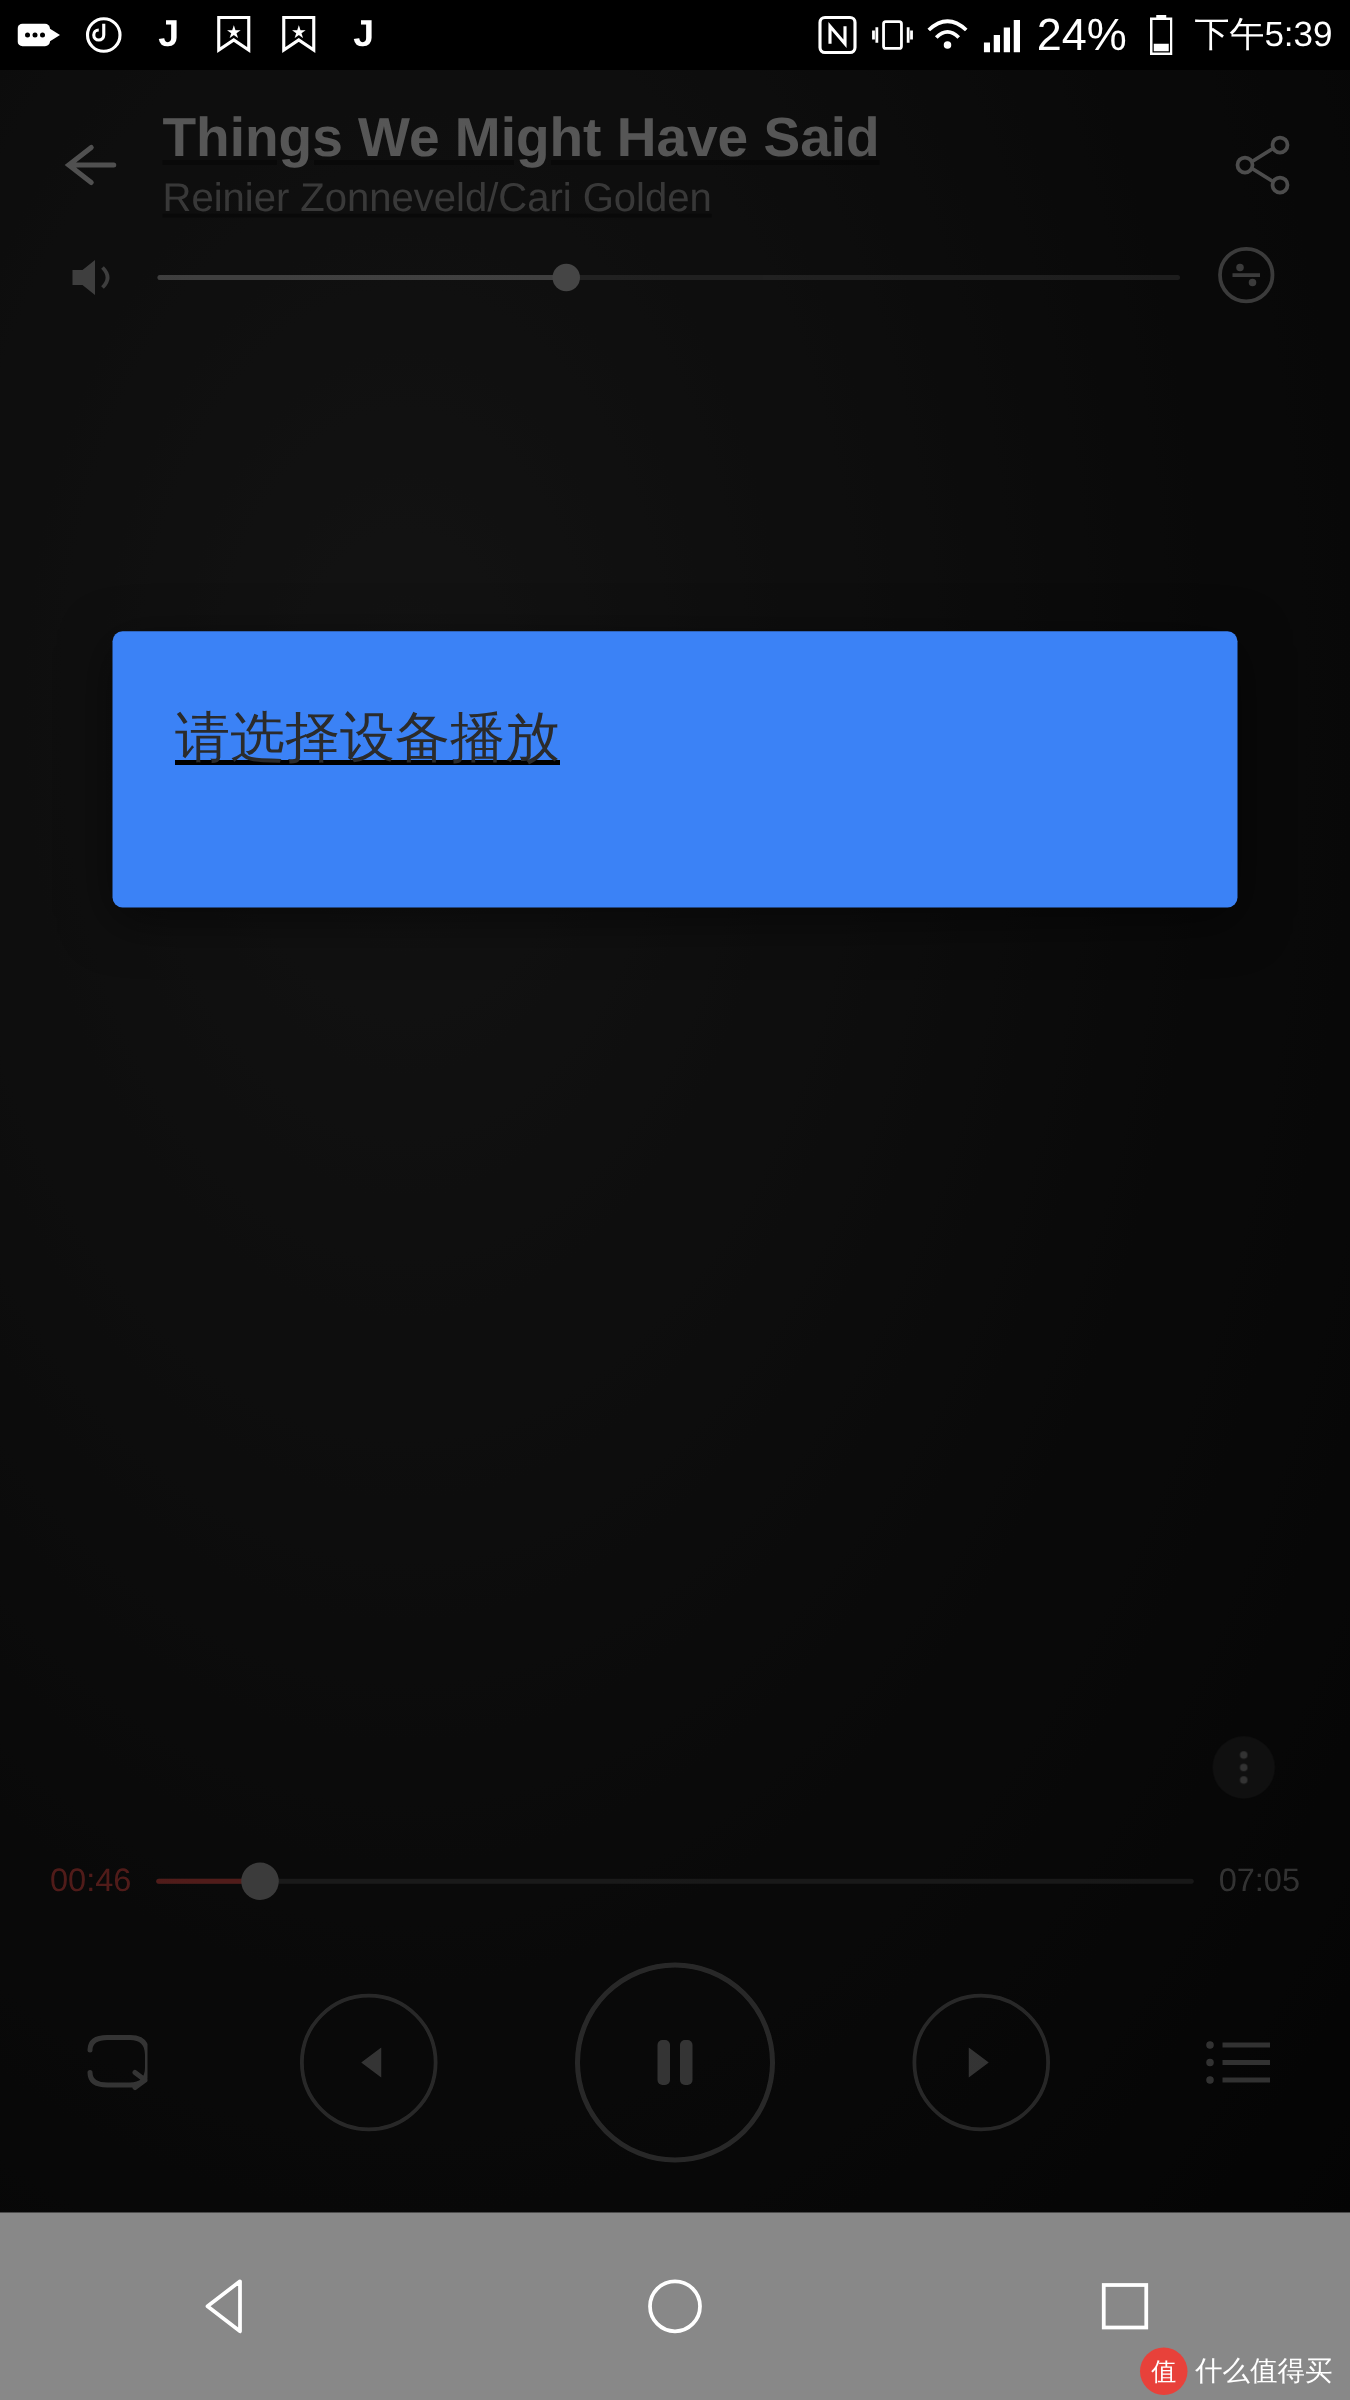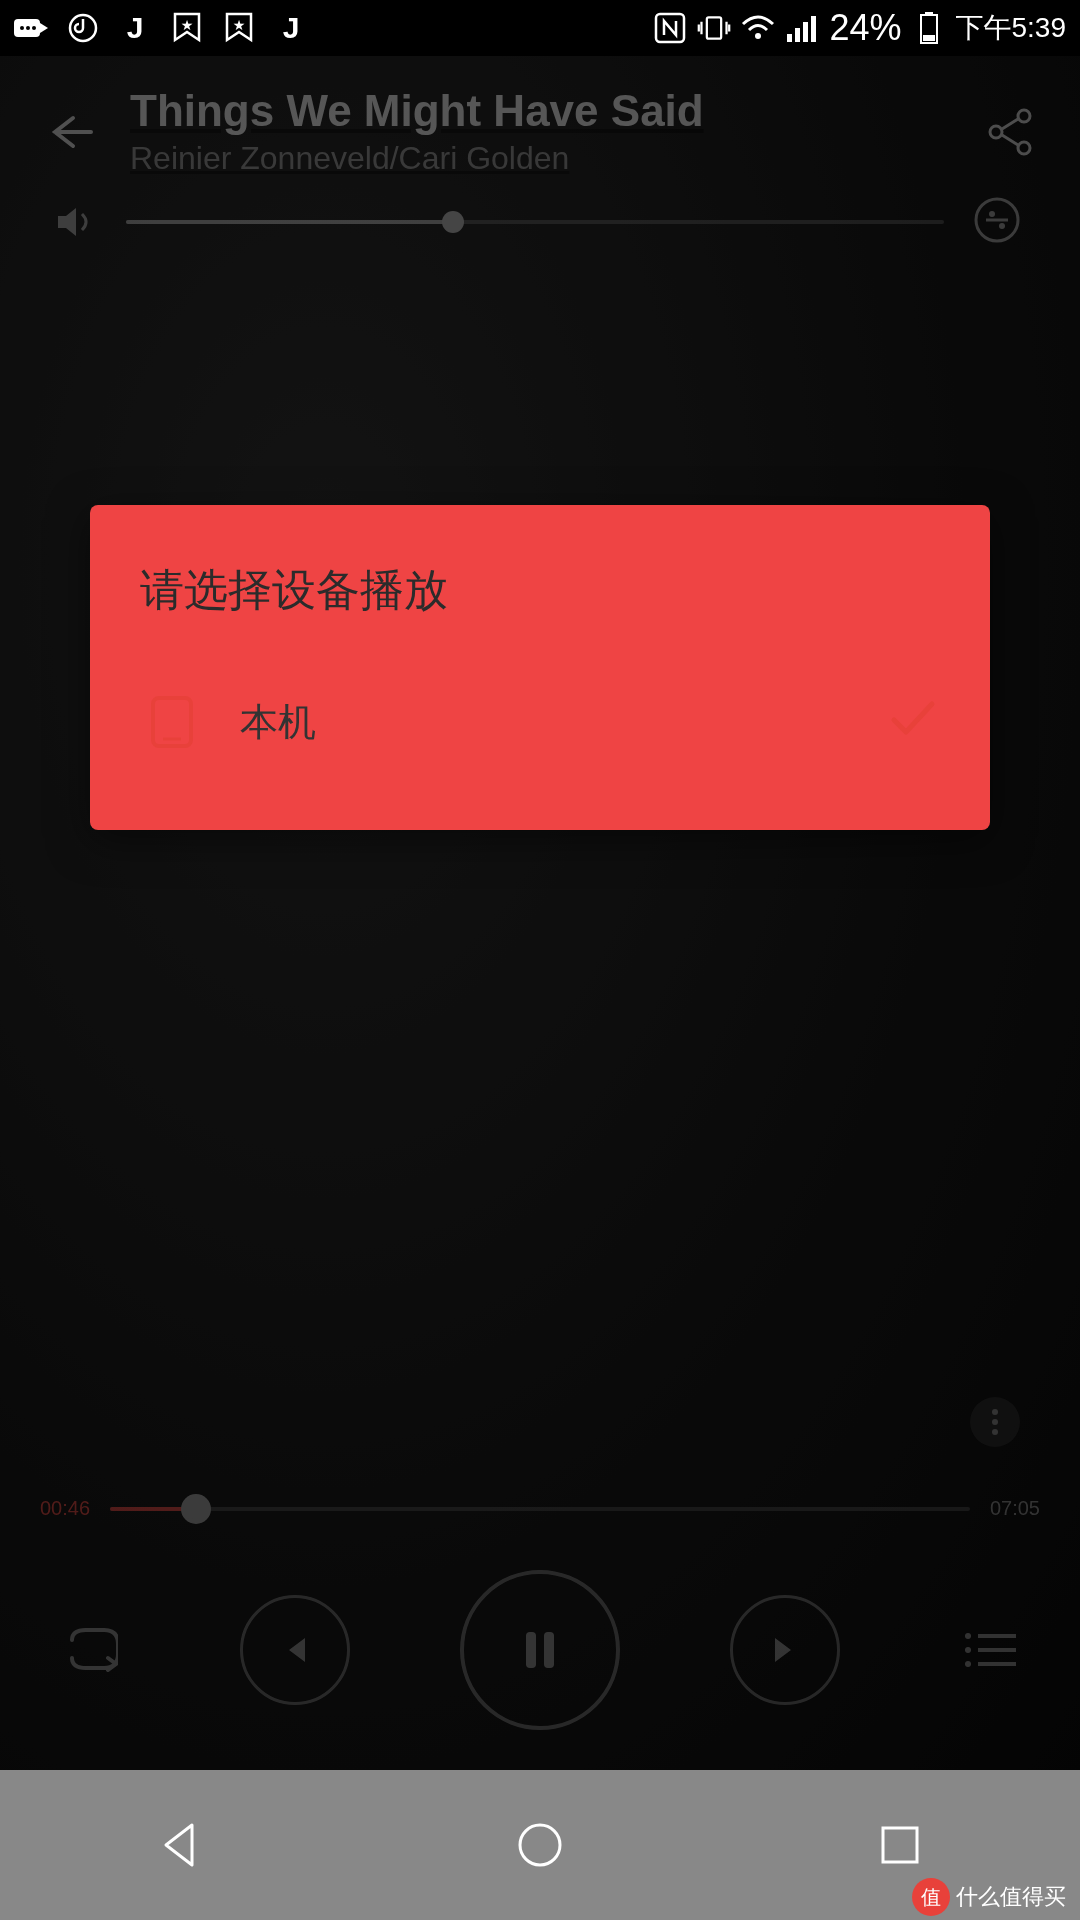--- a/index.html
+++ b/index.html
@@ -31,32 +31,32 @@
 .vol-slider { flex: 1; height: 4px; background: #444; position: relative; border-radius: 2px; }
 .vol-slider .fill { position: absolute; left: 0; top: 0; height: 100%; background: #999; width: 40%; border-radius: 2px; }
 .vol-slider .thumb { position: absolute; top: 50%; left: 40%; transform: translate(-50%,-50%); width: 22px; height: 22px; border-radius: 50%; background: #aaa; }
 .eq-btn { width: 50px; height: 50px; }
 
 
 .controls { position: absolute; bottom: 40px; left: 0; right: 0; padding: 0 40px; }
 .more-dot { position: absolute; right: 60px; top: -100px; width: 50px; height: 50px; border-radius: 50%; background: rgba(120,120,120,0.25); display:flex; align-items:center; justify-content:center; }
 .more-dot span { width:6px; height:6px; background:#888; border-radius:50%; margin:2px; }
 .more-stack { display:flex; flex-direction:column; }
-.progress { display: flex; align-items: center; gap: 20px; font-size: 20px; color: #888; }
+.progress { display: flex; align-items: center; gap: 20px; font-size: 26px; color: #888; }
 .progress .cur { color: #d8413a; }
 .prog-track { flex: 1; height: 4px; background: #3a3a3a; position: relative; border-radius: 2px; }
 .prog-track .pf { position: absolute; left: 0; top: 0; height: 100%; width: 10%; background: #d8413a; border-radius: 2px; }
 .prog-track .pt { position: absolute; left: 10%; top: 50%; transform: translate(-50%,-50%); width: 30px; height: 30px; border-radius: 50%; background: #999; }
 .btn-row { display: flex; align-items: center; justify-content: space-between; margin-top: 50px; padding: 0 10px; }
 .ctl { width: 80px; height: 80px; display: flex; align-items: center; justify-content: center; }
 .ctl.circle { border: 3px solid #666; border-radius: 50%; width: 110px; height: 110px; }
 .ctl.big { width: 160px; height: 160px; border: 4px solid #666; }
 
 
-.modal { position: absolute; z-index: 10; left: 90px; right: 90px; top: 505px; background: #ef4444; border-radius: 8px; padding: 56px 50px 56px 50px; box-shadow: 0 10px 40px rgba(0,0,0,0.5); }
+.modal { position: absolute; z-index: 10; left: 90px; right: 90px; top: 505px; background: #3b82f6; border-radius: 8px; padding: 56px 50px 56px 50px; box-shadow: 0 10px 40px rgba(0,0,0,0.5); text-decoration: underline; }
 .modal-title { font-size: 44px; color: #2b2b2b; font-weight: 400; margin-bottom: 50px; }
 .dev-item { display: flex; align-items: center; padding: 24px 4px; gap: 40px; }
 .dev-ico { width: 56px; height: 56px; display: flex; align-items: center; justify-content: center; }
 .dev-label { font-size: 38px; color: #333; flex: 1; }
 .check-ico { width: 48px; height: 48px; }
 
 
 .navbar { position: absolute; bottom: 0; left: 0; right: 0; height: 150px; background: #888; display: flex; align-items: center; justify-content: space-around; }
 .nav-btn { width: 80px; height: 80px; display: flex; align-items: center; justify-content: center; }
 
@@ -232,34 +232,20 @@
             <path d="M16 36 h38" stroke="#888" stroke-width="4"></path>
           </svg>
       </div>
     </div>
   </div>
 </div>
 
 <div class="modal">
   <div class="modal-title">请选择设备播放</div>
 
-  <div class="dev-item">
-    <span class="dev-ico">
-      <svg width="46" height="54" viewBox="0 0 46 54">
-          <rect x="4" y="3" width="38" height="48" rx="6" stroke="#e8413a" stroke-width="4" fill="none"></rect>
-          <line x1="14" y1="44" x2="32" y2="44" stroke="#e8413a" stroke-width="3"></line>
-        </svg>
-    </span>
-    <span class="dev-label">本机</span>
-    <span class="check-ico">
-      <svg width="48" height="40" viewBox="0 0 48 40">
-          <path d="M6 22 L18 34 L44 6" stroke="#e8413a" stroke-width="5" fill="none" stroke-linecap="round" stroke-linejoin="round"></path>
-        </svg>
-    </span>
-  </div>
 
 </div>
 
 <div class="navbar">
   <div class="nav-btn">
     <svg width="56" height="56" viewBox="0 0 56 56">
         <path d="M40 8 L14 28 L40 48 z" stroke="#fff" stroke-width="3" fill="none" stroke-linejoin="round"></path>
       </svg>
   </div>
   <div class="nav-btn">

